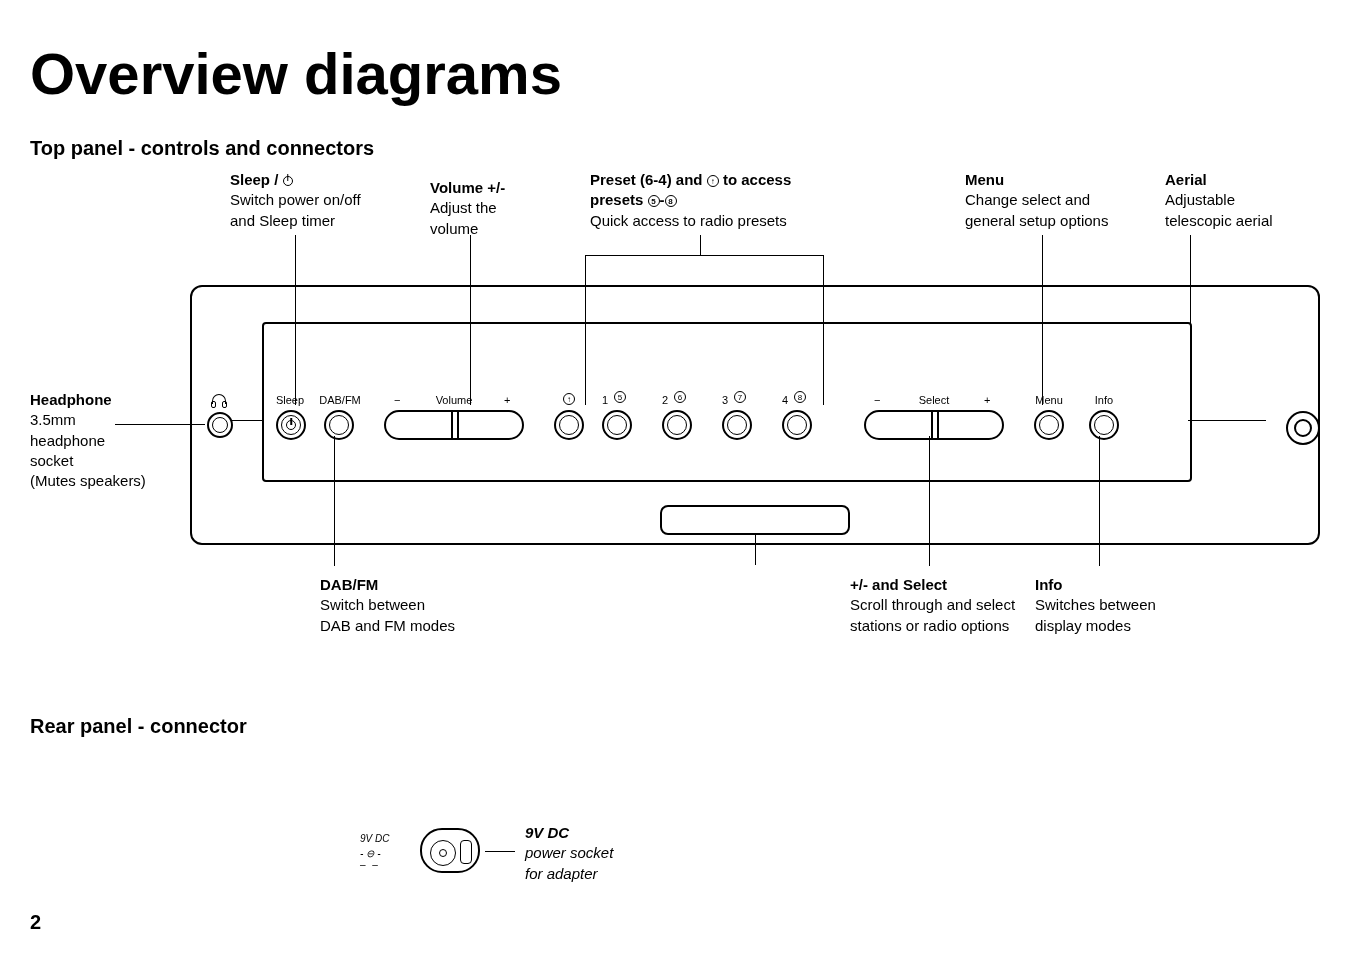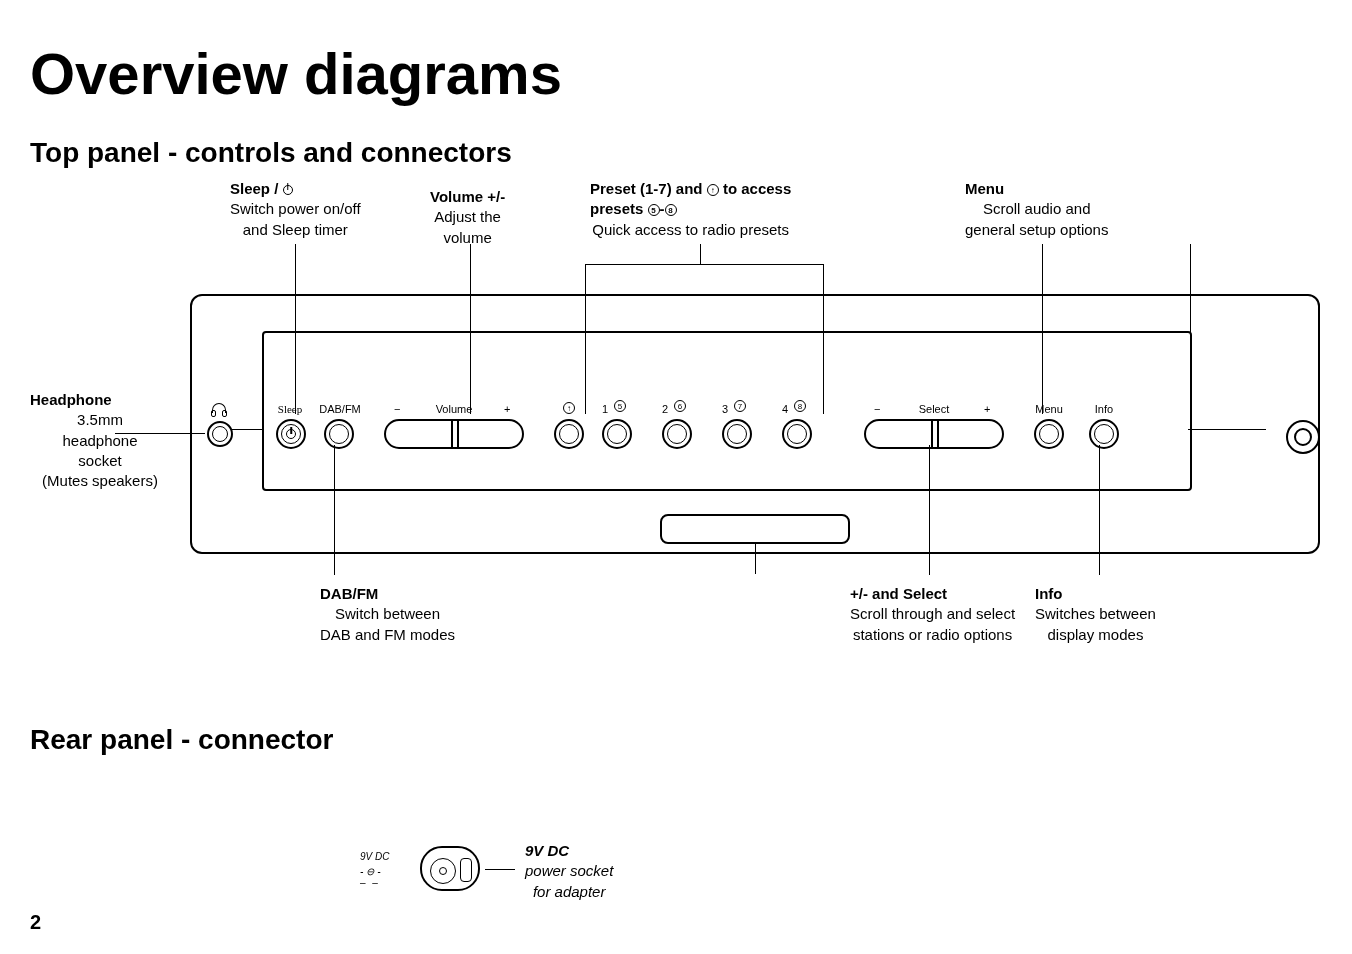--- a/index.html
+++ b/index.html
@@ -9,36 +9,36 @@
     padding: 40px 30px 30px 30px;
     color: #000;
     width: 1352px;
   }
   h1 {
     font-size: 58px;
     font-weight: bold;
     margin: 0 0 30px 0;
   }
   h2 {
-    font-size: 28px;
+    font-size: 20px;
     font-weight: bold;
     margin: 0 0 10px 0;
   }
   .callouts-row {
     display: flex;
     position: relative;
     height: 90px;
   }
   .callout {
     position: absolute;
     font-size: 15px;
     line-height: 1.35;
   }
   .callout b { font-weight: bold; }
-  .callout .sub { display:block;text-align:center; }
+  .callout .sub { display:block; }
 
   
   .diagram-wrap {
     position: relative;
     margin-left: 160px;
     height: 280px;
   }
   .radio-outer {
     position: absolute;
     left: 0; top: 25px;
@@ -219,36 +219,41 @@
   </div>
 
   <div class="callout" style="left:240px; top:8px;">
     <b>Volume +/-</b>
     <span class="sub">Adjust the</span>
     <span class="sub">volume</span>
   </div>
 
   <div class="callout" style="left:400px; top:0;">
     <b>
-      <span>Preset (1-7) and</span>
+      <span>Preset (6-4) and</span>
       <span class="tiny-circle">↑</span>
       <span>to access</span>
     </b><br>
     <b>
       <span>presets </span><span class="tiny-circle">5</span><span>-</span><span class="tiny-circle">8</span>
     </b>
     <span class="sub">Quick access to radio presets</span>
   </div>
 
   <div class="callout" style="left:775px; top:0;">
     <b>Menu</b>
-    <span class="sub">Scroll audio and</span>
+    <span class="sub">Change select and</span>
     <span class="sub">general setup options</span>
   </div>
 
+  <div class="callout" style="left:975px; top:0;">
+    <b>Aerial</b>
+    <span class="sub">Adjustable</span>
+    <span class="sub">telescopic aerial</span>
+  </div>
 </div>
 
 <div class="callout" style="position:absolute; left:30px; top:390px; width:140px;">
   <b>Headphone</b>
   <span class="sub">3.5mm</span>
   <span class="sub">headphone</span>
   <span class="sub">socket</span>
   <span class="sub">(Mutes speakers)</span>
 </div>
 
@@ -266,21 +271,21 @@
   <div class="radio-outer">
 
     <div class="btn-circle dbl" style="left:15px; top:125px; width:26px; height:26px;"></div>
     <div class="headphone-icon" style="left:20px; top:107px;"></div>
 
     <div class="btn-circle" style="right:-2px; top:124px; width:34px; height:34px;"></div>
     <div style="position:absolute; right:6px; top:132px; width:18px; height:18px; border:2px solid #000; border-radius:50%;"></div>
 
     <div class="radio-inner">
 
-      <div class="small-label" style="left:6px; top:70px; width:40px;font-family:Liberation Serif, serif;">Sleep</div>
+      <div class="small-label" style="left:6px; top:70px; width:40px;">Sleep</div>
       <div class="btn-circle dbl" style="left:12px; top:86px;">
         <div class="power-icon" style="left:8px; top:8px;"></div>
       </div>
 
       <div class="small-label" style="left:52px; top:70px; width:48px;">DAB/FM</div>
       <div class="btn-circle dbl" style="left:60px; top:86px;"></div>
 
       <div class="small-label" style="left:130px; top:70px;">−</div>
       <div class="small-label" style="left:160px; top:70px; width:60px;">Volume</div>
       <div class="small-label" style="left:240px; top:70px;">+</div>

